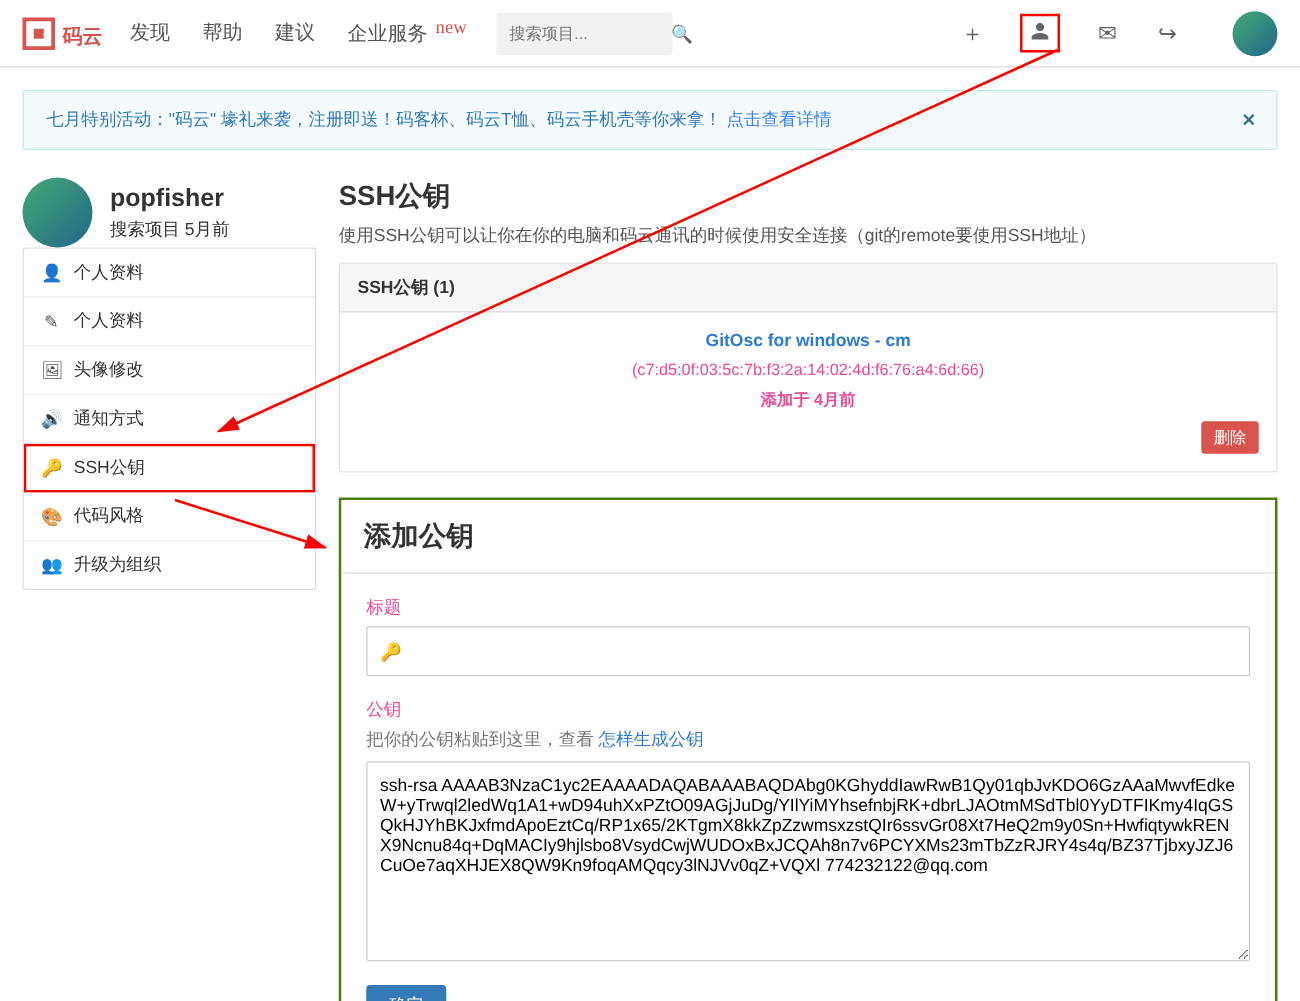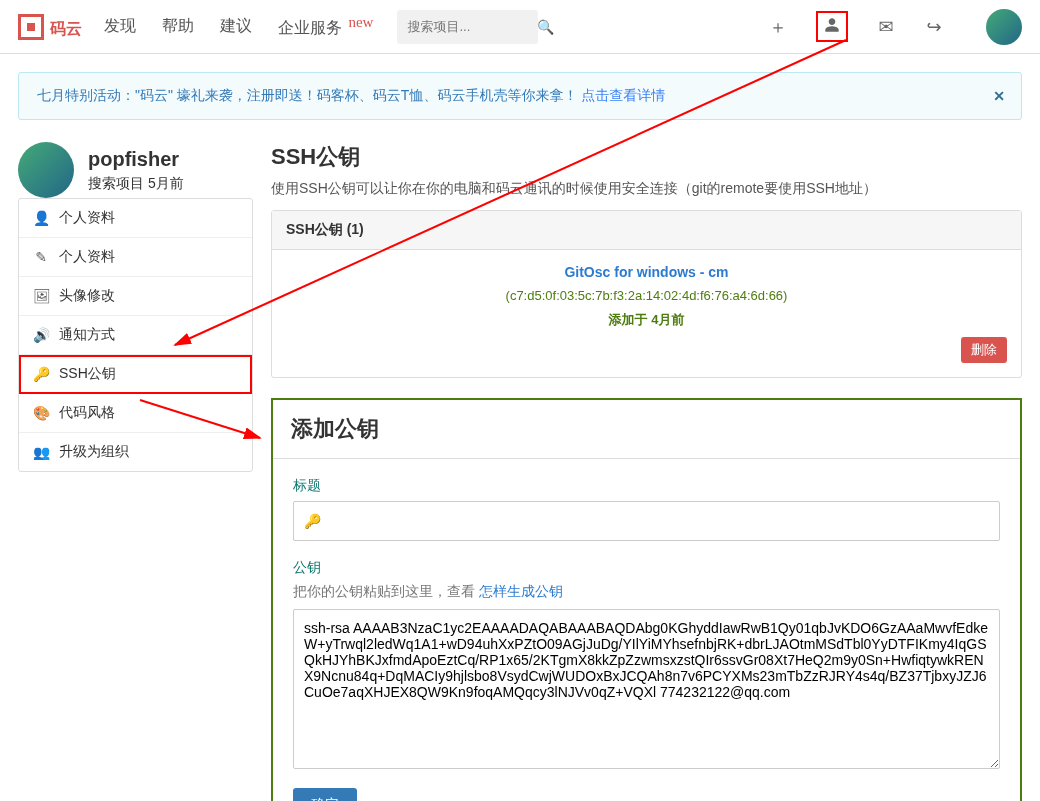--- a/index.html
+++ b/index.html
@@ -46,28 +46,28 @@
     .main { flex: 1; }
     .h-title { font-size:22px; font-weight:bold; margin-bottom:8px; }
     .h-desc { color:#555; margin-bottom: 12px; }
     .key-count-row { display:flex; align-items:center; gap:8px; margin-bottom:16px; }
     .key-count-badge { background:#eee; color:#666; padding:1px 8px; border-radius:2px; font-size:13px; }
     
     .panel { border:1px solid #ddd; border-radius:3px; margin-bottom: 20px; }
     .panel-head { background:#f6f6f6; border-bottom:1px solid #ddd; padding:10px 14px; font-weight:bold; }
     .panel-body { padding: 14px; display:flex; align-items:center; gap:8px; flex-wrap:wrap;flex-direction:column; }
     .key-name { color:#2d7bd0; font-weight:bold; }
-    .key-meta { color:#4d7c0f; font-size:13px; }
+    .key-meta { color:#ec4899; font-size:13px; }
     .btn-del { margin-left:auto; background:#d9534f; color:#fff; border:none; padding:4px 10px; border-radius:3px; cursor:pointer; font-size:13px; }
     
     .add-section { border:2px solid #4d7c0f; padding: 0 0 18px 0; }
     .add-title { font-size:22px; font-weight:bold; padding: 14px 18px 0; }
     .hr { border:none; border-top:1px solid #ddd; margin: 14px 0 0; }
     .form-wrap { padding: 18px 20px 0; }
-    .label { display:block; margin-bottom:6px; color:#0f766e; }
+    .label { display:block; margin-bottom:6px; color:#ec4899; }
     .hint { color:#777; margin-bottom:8px; }
     .hint a { color:#2d7bd0; text-decoration:none; }
     .input-group { border:1px solid #ccc; border-radius:2px; display:flex; align-items:center; padding:0 10px; height:40px; margin-bottom:18px; }
     .input-group .kic { color:#777; margin-right:10px; }
     .input-group input { border:none; outline:none; flex:1; font-size:15px; }
     textarea { width:100%; border:1px solid #ccc; border-radius:2px; padding:10px; font-size:14px; font-family:inherit; min-height:160px; resize:vertical; margin-bottom:16px; word-break: break-all; }
     .btn-primary { background:#337ab7; color:#fff; border:none; padding:8px 18px; border-radius:3px; cursor:pointer; font-size:14px; }
     svg.arrows { position:fixed; top:0; left:0; pointer-events:none; }
   </style>
 </head>

